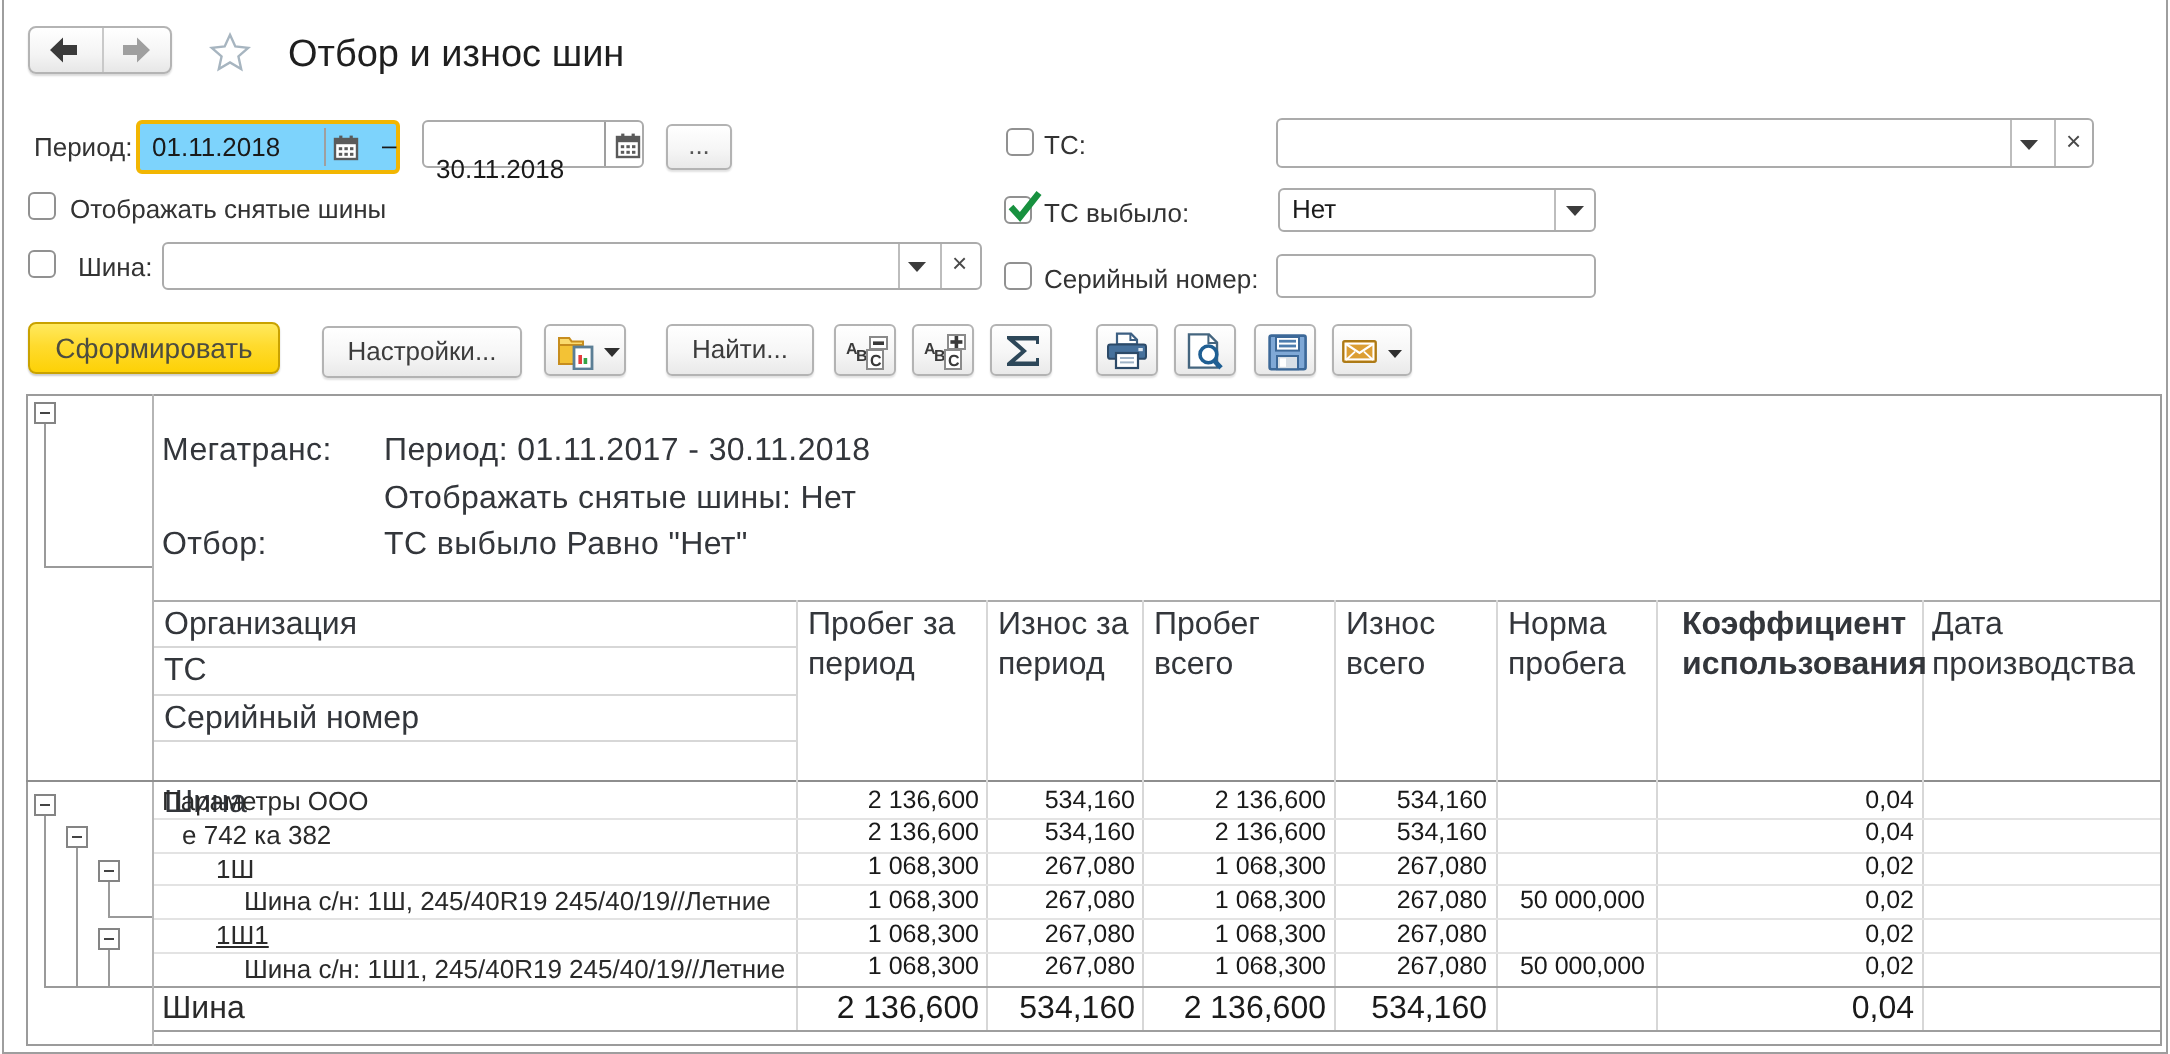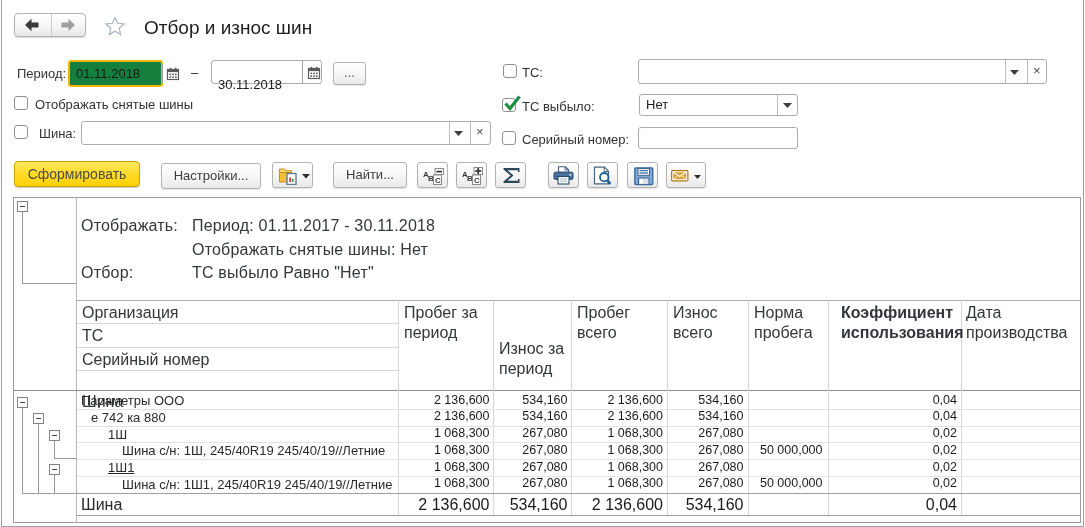--- a/index.html
+++ b/index.html
@@ -36,21 +36,21 @@
     <path d="M 60 11 L 53.5 4.8 L 53.5 8.5 L 46.5 8.5 L 46.5 13.5 L 53.5 13.5 L 53.5 17.2 Z" fill="#9f9f9f"></path>
   </svg>
 </div>
 <svg class="abs" style="left:104px;top:15px;" width="22" height="22" viewBox="0 0 22 22">
   <path d="M11 2.4 L13.66 8.25 L20.08 8.9 L15.22 13.2 L16.59 19.53 L11 16.23 L5.41 19.53 L6.78 13.2 L1.92 8.9 L8.34 8.25 Z" fill="#ffffff" stroke="#a7b5c0" stroke-width="1.2"></path>
 </svg>
 <div class="abs" style="left:144px;top:16.5px;font-size:19px;color:#1f1f1f;">Отбор и износ шин</div>
 
 <div class="lbl" style="left:17px;top:66px;">Период:</div>
 
-<div class="abs" style="left:68px;top:60px;width:95px;height:27px;border:2px solid #f2b602;border-radius:3px;background:#15803d;box-sizing:border-box;">
+<div class="abs" style="left:68px;top:60px;width:132px;height:27px;border:2px solid #f2b602;border-radius:3px;background:#7dd3fc;box-sizing:border-box;">
   <div style="position:absolute;left:6px;top:4px;font-size:13px;color:#1a1a1a;">01.11.2018</div>
   <div style="position:absolute;left:92px;top:2px;width:1px;height:19px;background:#9f9f9f;"></div>
   <svg style="position:absolute;left:96px;top:4.5px;" width="14" height="14" viewBox="0 0 14 14">
     <rect x="1.5" y="2.5" width="11" height="10" fill="#fff" stroke="#5a5a5a" stroke-width="1.2"></rect>
     <rect x="1.5" y="2.5" width="11" height="2.6" fill="#5a5a5a"></rect>
     <rect x="3.6" y="0.8" width="1.6" height="3" fill="#5a5a5a"></rect>
     <rect x="8.8" y="0.8" width="1.6" height="3" fill="#5a5a5a"></rect>
     <g fill="#5a5a5a">
       <rect x="3.4" y="6.6" width="1.7" height="1.5"></rect>
         <rect x="6.2" y="6.6" width="1.7" height="1.5"></rect>
@@ -230,21 +230,21 @@
 <div class="treeline" style="left:22px;top:493px;width:54px;height:1px;"></div>
 <div class="treeline" style="left:38px;top:424px;width:1px;height:70px;"></div>
 <div class="treeline" style="left:54px;top:441px;width:1px;height:17px;"></div>
 <div class="treeline" style="left:54px;top:458px;width:22px;height:1px;"></div>
 <div class="treeline" style="left:54px;top:475px;width:1px;height:19px;"></div>
 <div class="treebox" style="left:17px;top:397px;"></div>
 <div class="treebox" style="left:33px;top:413px;"></div>
 <div class="treebox" style="left:49px;top:430px;"></div>
 <div class="treebox" style="left:49px;top:464px;"></div>
 
-<div class="hdrtxt" style="left:81px;top:216.4px;letter-spacing:0.2px;">Отображать:</div>
+<div class="hdrtxt" style="left:81px;top:216.4px;letter-spacing:0.2px;">Мегатранс:</div>
 <div class="hdrtxt" style="left:192px;top:216.4px;letter-spacing:0.2px;">Период: 01.11.2017 - 30.11.2018</div>
 <div class="hdrtxt" style="left:192px;top:239.7px;letter-spacing:0.2px;">Отображать снятые шины: Нет</div>
 <div class="hdrtxt" style="left:81px;top:263px;letter-spacing:0.2px;">Отбор:</div>
 <div class="hdrtxt" style="left:192px;top:263px;letter-spacing:0.2px;">ТС выбыло Равно "Нет"</div>
 
 <div class="hline" style="left:77px;top:300px;width:1003px;background:#ababab;"></div>
 <div class="hline" style="left:77px;top:323px;width:321px;"></div>
 <div class="hline" style="left:77px;top:347px;width:321px;"></div>
 <div class="hline" style="left:77px;top:370px;width:321px;"></div>
 <div class="hline" style="left:13px;top:390px;width:1067px;background:#8e8e8e;"></div>
@@ -255,37 +255,37 @@
 <div class="vline" style="left:667px;top:300px;height:215px;"></div>
 <div class="vline" style="left:748px;top:300px;height:215px;"></div>
 <div class="vline" style="left:828px;top:300px;height:215px;"></div>
 <div class="vline" style="left:961px;top:300px;height:215px;"></div>
 
 <div class="hdrtxt" style="left:82px;top:303px;">Организация</div>
 <div class="hdrtxt" style="left:82px;top:326.3px;">ТС</div>
 <div class="hdrtxt" style="left:82px;top:349.6px;">Серийный номер</div>
 <div class="hdrtxt" style="left:82px;top:392px;">Шина</div>
 <div class="hdrtxt" style="left:404px;top:303px;">Пробег за<br>период</div>
-<div class="hdrtxt" style="left:499px;top:303px;margin-top:36px;">Износ за<br>период</div>
+<div class="hdrtxt" style="left:499px;top:303px;">Износ за<br>период</div>
 <div class="hdrtxt" style="left:577px;top:303px;">Пробег<br>всего</div>
 <div class="hdrtxt" style="left:673px;top:303px;">Износ<br>всего</div>
 <div class="hdrtxt" style="left:754px;top:303px;">Норма<br>пробега</div>
 <div class="hdrtxt" style="left:841px;top:303px;font-weight:bold;">Коэффициент<br>использования</div>
 <div class="hdrtxt" style="left:966px;top:303px;">Дата<br>производства</div>
 
 <div class="hline" style="left:77px;top:409px;width:1003px;background:#e3e3e3;"></div>
 <div class="hline" style="left:77px;top:426px;width:1003px;background:#e3e3e3;"></div>
 <div class="hline" style="left:77px;top:442px;width:1003px;background:#e3e3e3;"></div>
 <div class="hline" style="left:77px;top:459px;width:1003px;background:#e3e3e3;"></div>
 <div class="hline" style="left:77px;top:476px;width:1003px;background:#e3e3e3;"></div>
 <div class="hline" style="left:77px;top:493px;width:1003px;background:#9e9e9e;"></div>
 <div class="hline" style="left:77px;top:515px;width:1003px;background:#9e9e9e;"></div>
 
 <div class="rowtxt" style="left:81px;top:393.2px;">Параметры ООО</div>
-<div class="rowtxt" style="left:91px;top:409.9px;">е 742 ка 880</div>
+<div class="rowtxt" style="left:91px;top:409.9px;">е 742 ка 382</div>
 <div class="rowtxt" style="left:108px;top:426.6px;">1Ш</div>
 <div class="rowtxt" style="left:122px;top:443.3px;">Шина с/н: 1Ш, 245/40R19 245/40/19//Летние</div>
 <div class="rowtxt" style="left:108px;top:460px;text-decoration:underline;">1Ш1</div>
 <div class="rowtxt" style="left:122px;top:476.7px;">Шина с/н: 1Ш1, 245/40R19 245/40/19//Летние</div>
 
 <div class="num" style="right:595.5px;top:392.7px;">2 136,600</div>
 <div class="num" style="right:517.5px;top:392.7px;">534,160</div>
 <div class="num" style="right:422px;top:392.7px;">2 136,600</div>
 <div class="num" style="right:341.5px;top:392.7px;">534,160</div>
 <div class="num" style="right:128px;top:392.7px;">0,04</div>

